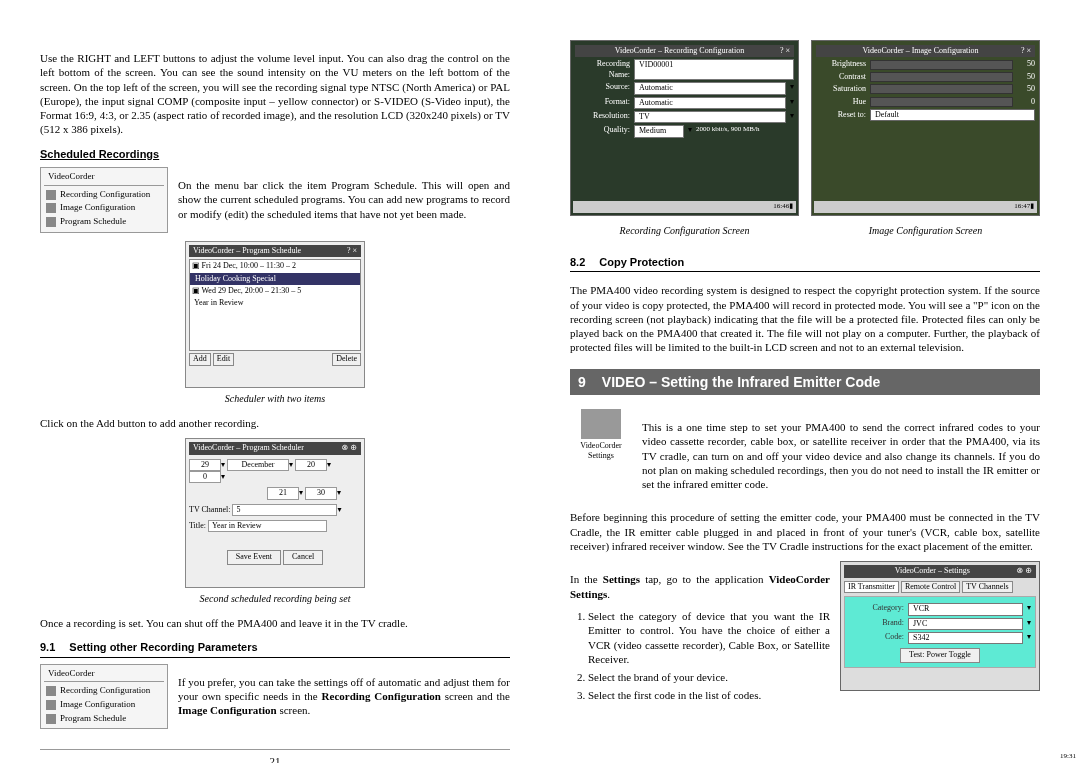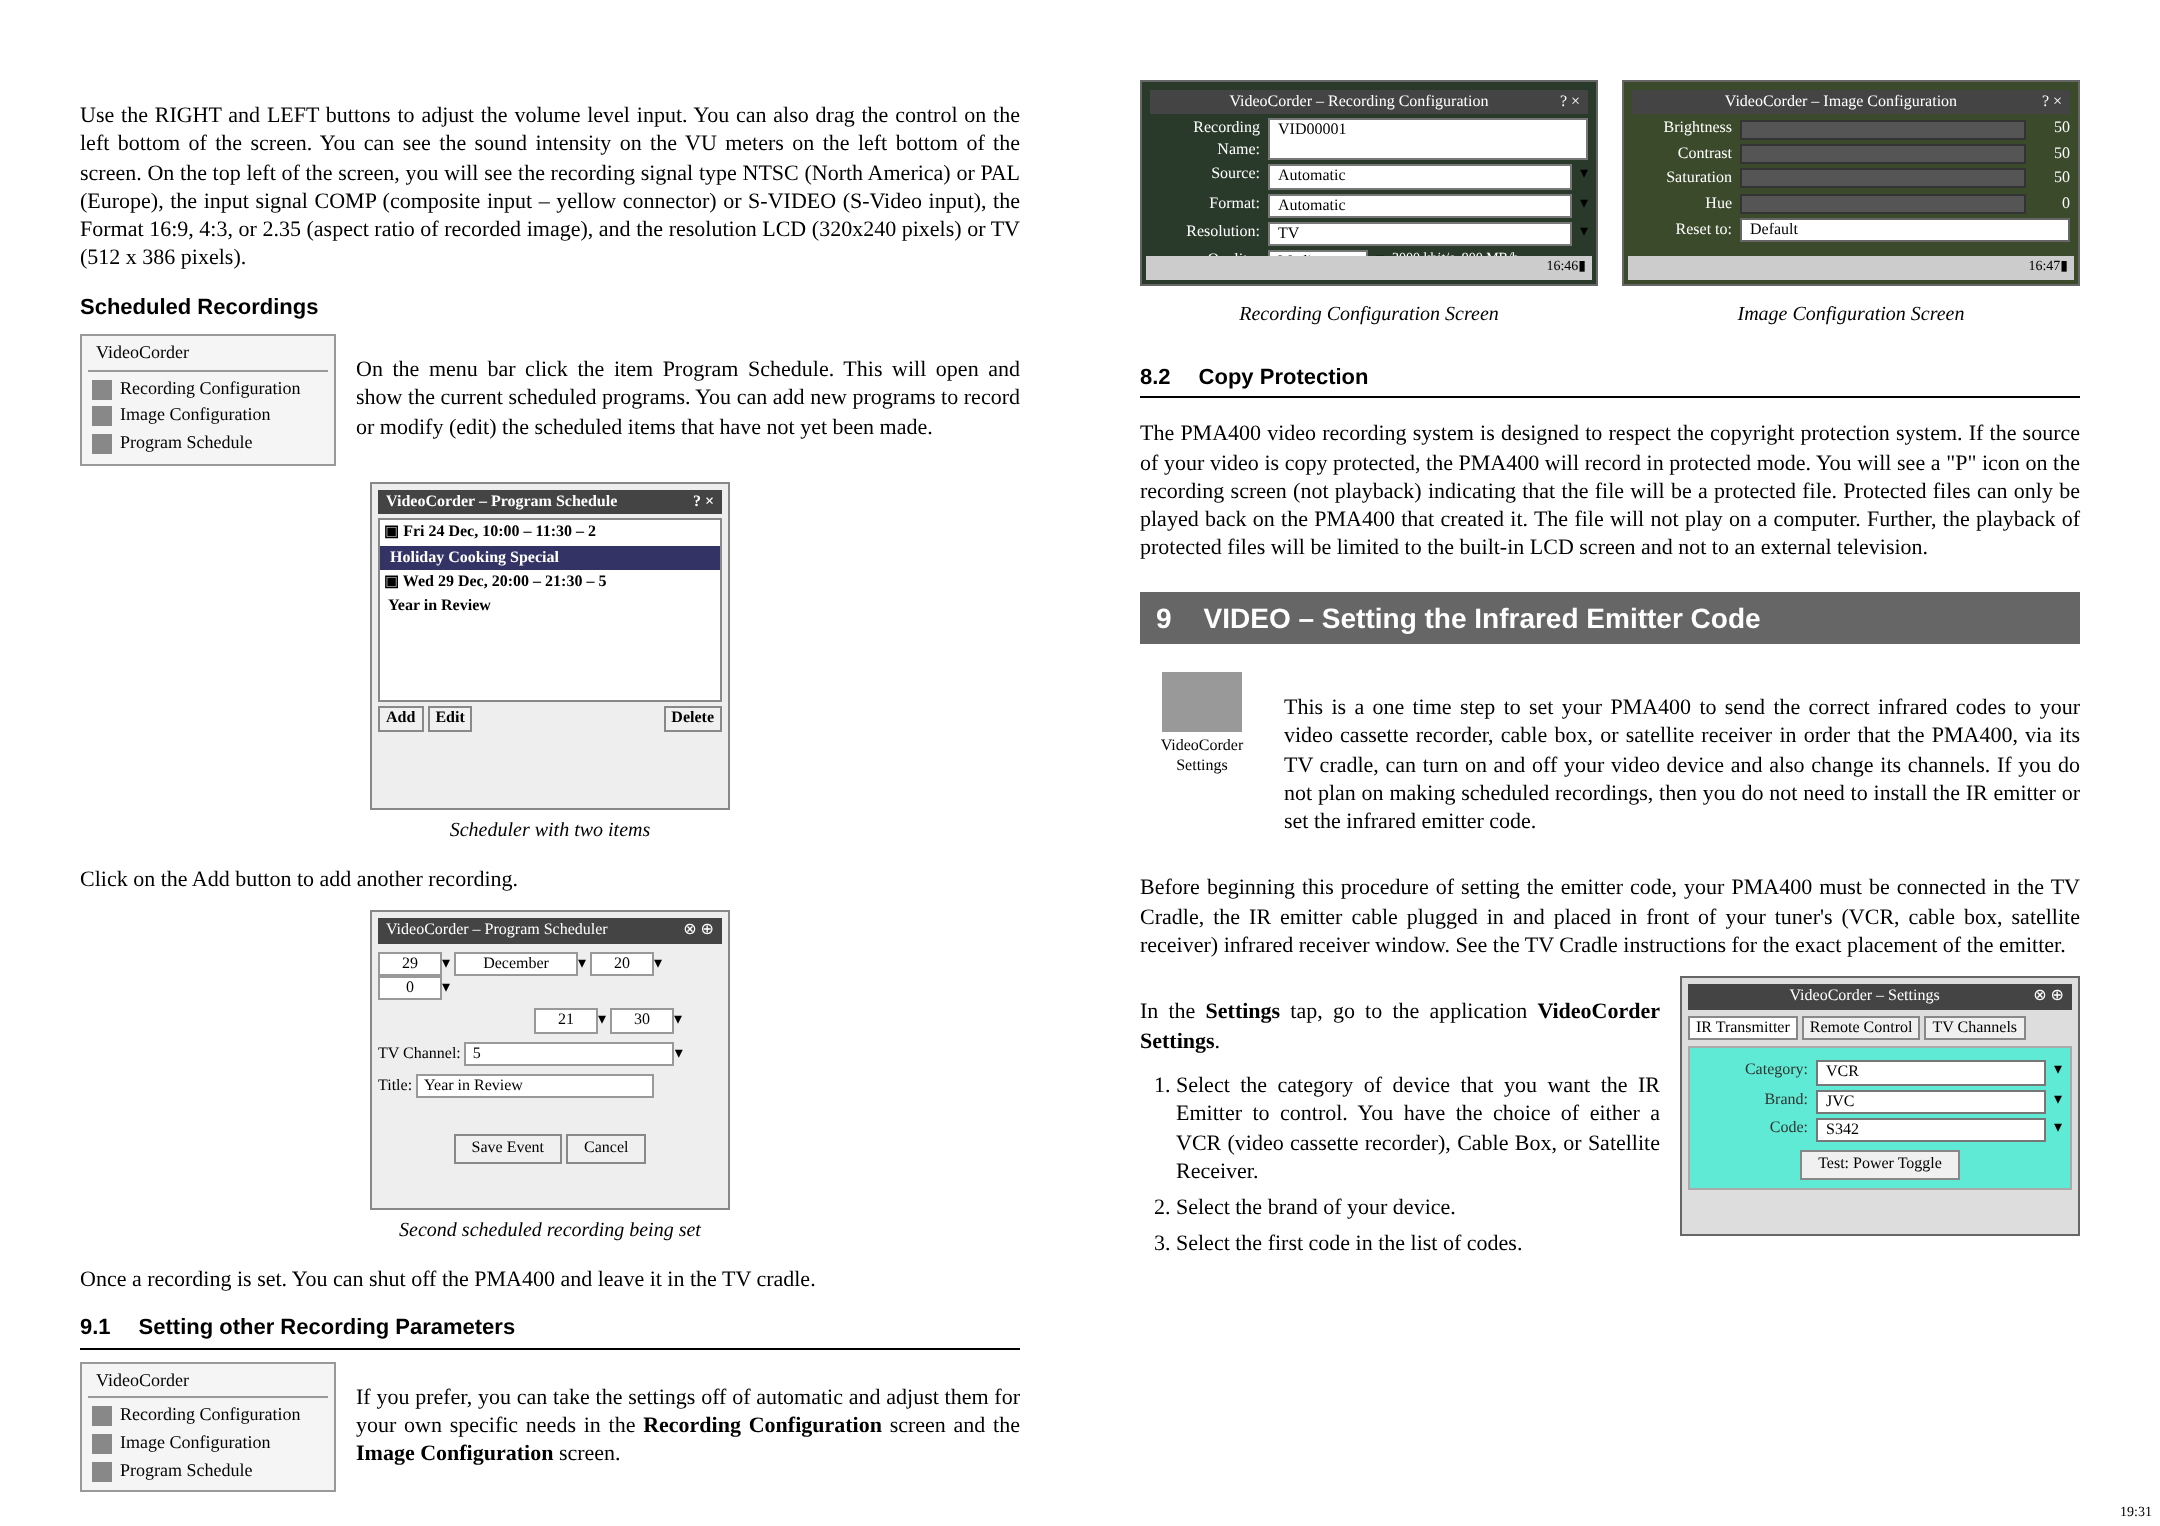--- a/index.html
+++ b/index.html
@@ -1,33 +1,33 @@
 <!DOCTYPE html>
 <html><head>
 <meta charset="utf-8">
 <style>
 body { font-family: "Times New Roman", serif; font-size: 11px; margin: 0; padding: 40px; background: #fff; color: #000; line-height: 1.3; }
 .page-container { display: flex; gap: 60px; max-width: 1000px; margin: 0 auto; }
 .column { flex: 1; }
 .intro-text { text-align: justify; margin-bottom: 10px; }
-.sub-heading { font-family: Arial, sans-serif; font-size: 11px; font-weight: bold; margin: 8px 0 6px 0; }
+.sub-heading { font-family: Arial, sans-serif; font-size: 11px; font-weight: bold; text-decoration: underline; margin: 8px 0 6px 0; }
 .section-heading { font-family: Arial, sans-serif; font-size: 11px; font-weight: bold; border-bottom: 1px solid #000; padding-bottom: 2px; margin: 10px 0 6px 0; display: flex; gap: 14px; }
 .chapter-heading { font-family: Arial, sans-serif; font-size: 14px; font-weight: bold; background: #666; color: #fff; padding: 4px 8px; margin: 14px 0; display:flex; gap:16px; }
 .chapter-num { }
 .two-col-block { display: flex; gap: 10px; align-items: flex-start; margin-bottom: 8px; }
 .caption { font-style: italic; text-align: center; font-size: 10px; margin: 4px 0 8px 0; }
 .body-para { text-align: justify; margin-bottom: 8px; }
 .page-num { text-align: center; margin-top: 20px; border-top: 1px solid #999; padding-top:4px;}
 .screenshot-row { display: flex; gap: 12px; margin-bottom: 4px; }
-.screen-box { flex:1; height: 103px; background: #ccc; border: 1px solid #666; position:relative; font-size:8px; color:#000; padding:4px; box-sizing:border-box; }
+.screen-box { flex:1; height: 176px; background: #ccc; border: 1px solid #666; position:relative; font-size:8px; color:#000; padding:4px; box-sizing:border-box; }
 .screen-title { background:#444; color:#fff; padding:1px 4px; font-size:8px; display:flex; justify-content:space-between;}
 .menu-list { background:#f5f5f5; border:1px solid #999; padding:3px; font-size:9px; width:120px;}
 .menu-item { padding:1px 2px; display:flex; gap:4px; align-items:center;}
 .menu-item .icon{ width:10px; height:10px; background:#888; display:inline-block;}
-.sched-box { width:180px; height:164px; background:#eee; border:1px solid #888; margin:0 auto; font-size:8px; padding:3px; box-sizing:border-box; position:relative;font-weight:bold;}
+.sched-box { width:180px; height:147px; background:#eee; border:1px solid #888; margin:0 auto; font-size:8px; padding:3px; box-sizing:border-box; position:relative;}
 .prog-box { width:180px; height:150px; background:#eee; border:1px solid #888; margin:0 auto; font-size:8px; padding:3px; box-sizing:border-box;}
 .sel { border:1px solid #999; background:#fff; width:30px; display:inline-block; text-align:center;}
 ol { padding-left: 18px; margin:4px 0; }
 ol li { margin-bottom: 4px; text-align: justify; }
 .settings-box { width:200px; height:130px; background:#ddd; border:1px solid #666; font-size:8px; padding:3px; box-sizing:border-box;}
 .btn-row { margin-top:2px; }
 .btn-sm { border:1px solid #888; background:#f0f0f0; padding:0 3px; display:inline-block; font-size:8px;}
 .config-field { display:flex; gap:4px; margin:2px 0; font-size:8px;}
 .config-field .lbl{ width:55px; text-align:right; color:#333;}
 .config-field .val{ background:#fff; border:1px solid #777; padding:0 4px; flex:1;}

